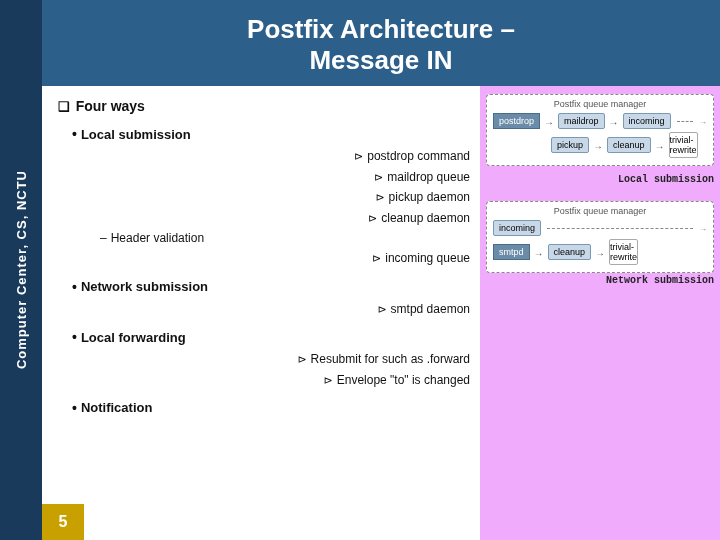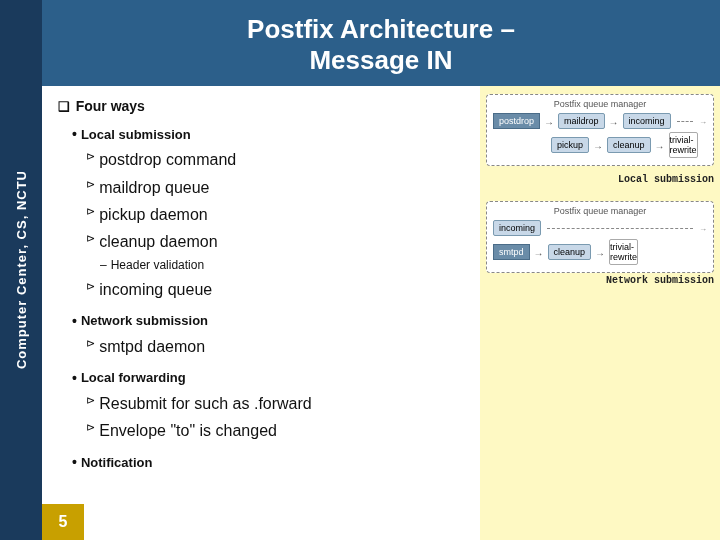--- a/index.html
+++ b/index.html
@@ -94,25 +94,26 @@
       align-items: center;
       gap: 4px;
     }
     .sub-bullet::before {
       content: '•';
       font-size: 14px;
     }
 
     .arrow-item {
       margin-left: 28px;
-      font-size: 16px;
+      font-size: 12px;
       line-height: 1.7;
       display: flex;
       align-items: flex-start;
       gap: 4px;
+      justify-content: flex-end;
     }
     .arrow-item::before {
       content: '⊳';
       font-size: 11px;
       margin-top: 1px;
       flex-shrink: 0;
     }
 
     .dash-item {
       margin-left: 42px;
@@ -123,21 +124,21 @@
     }
     .dash-item::before {
       content: '–';
     }
 
     
     .diagram-area {
       width: 240px;
       flex-shrink: 0;
       position: relative;
-      background: #fef9c3;
+      background: #f0abfc;
       padding: 8px 6px;
     }
 
     
     .diagram-top {
       border: 1px dashed #888;
       border-radius: 4px;
       padding: 4px 6px;
       margin-bottom: 8px;
       position: relative;

